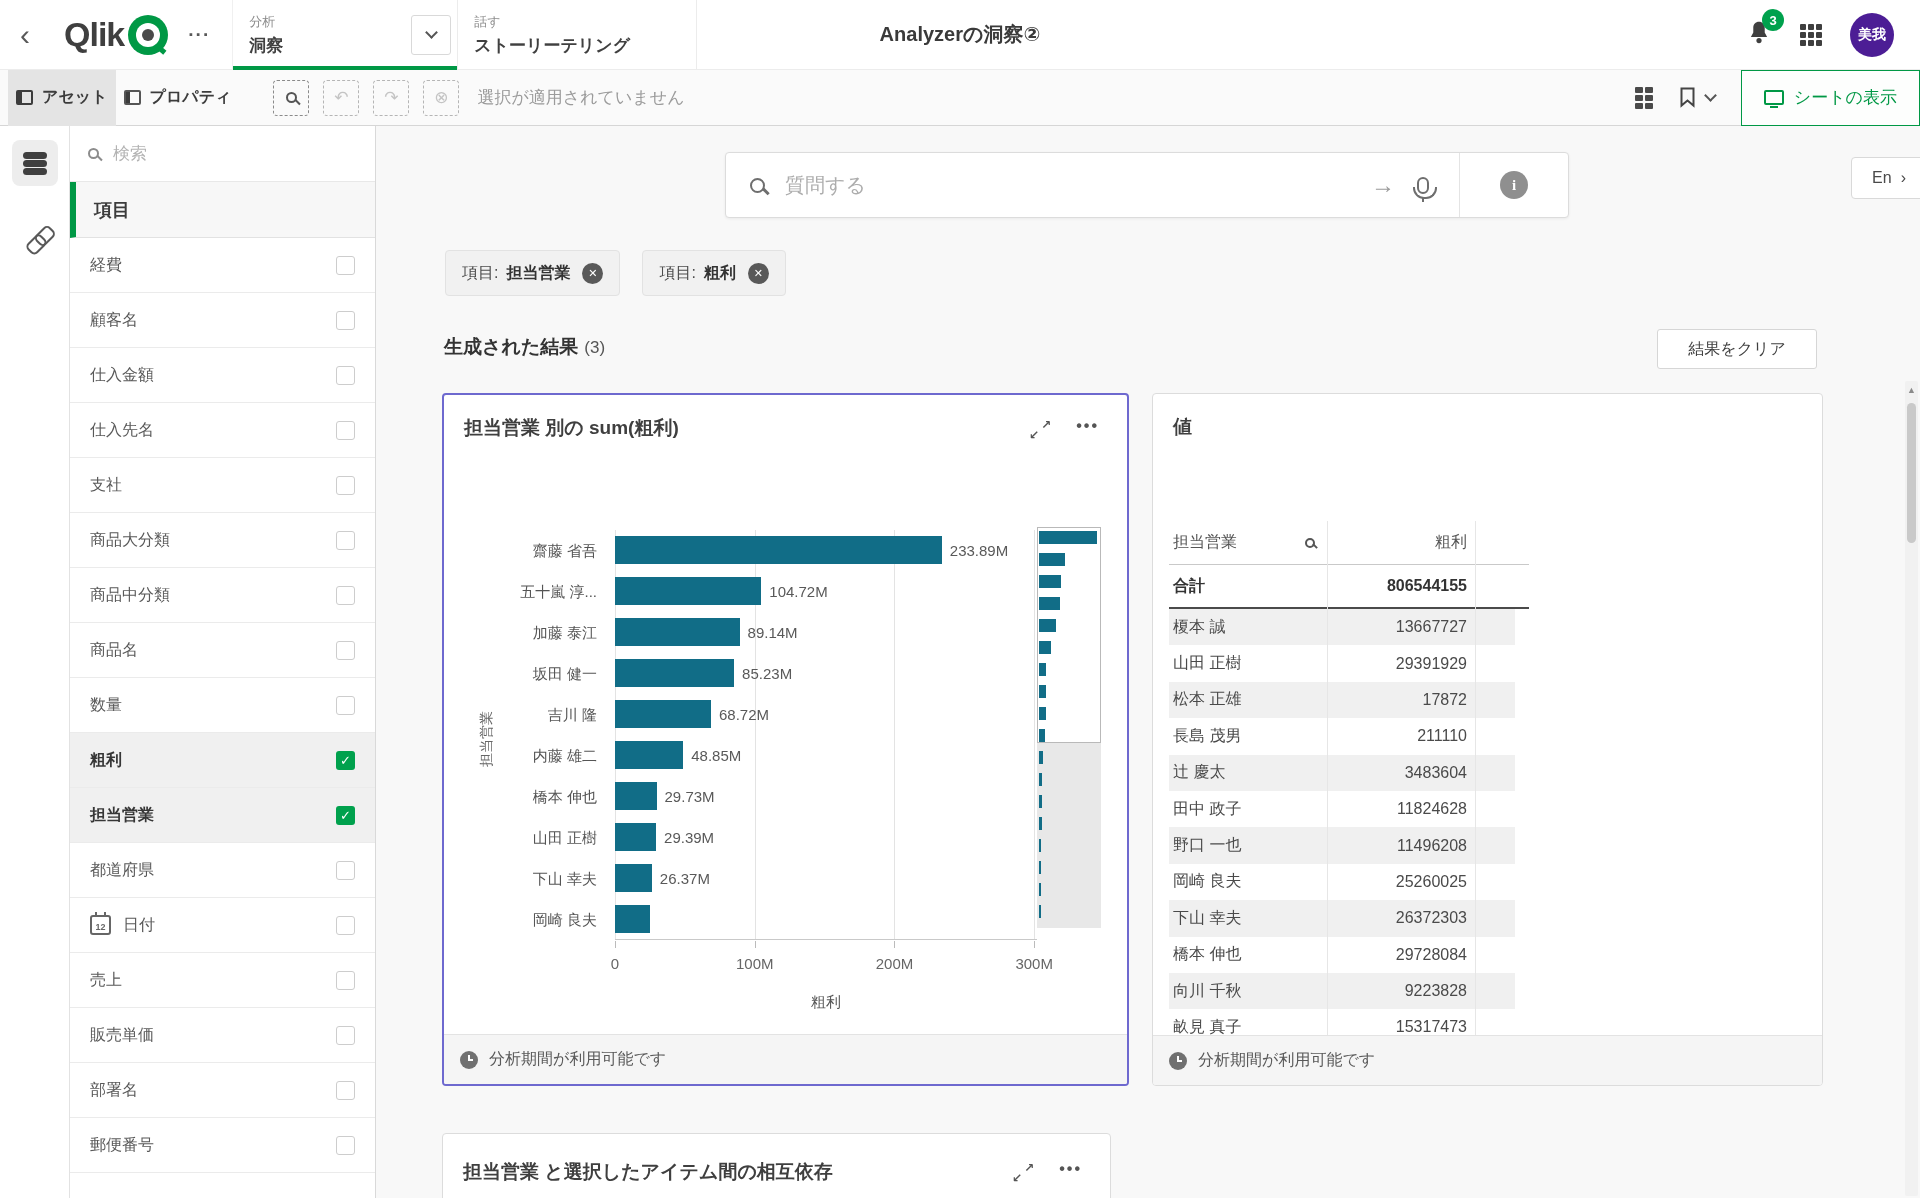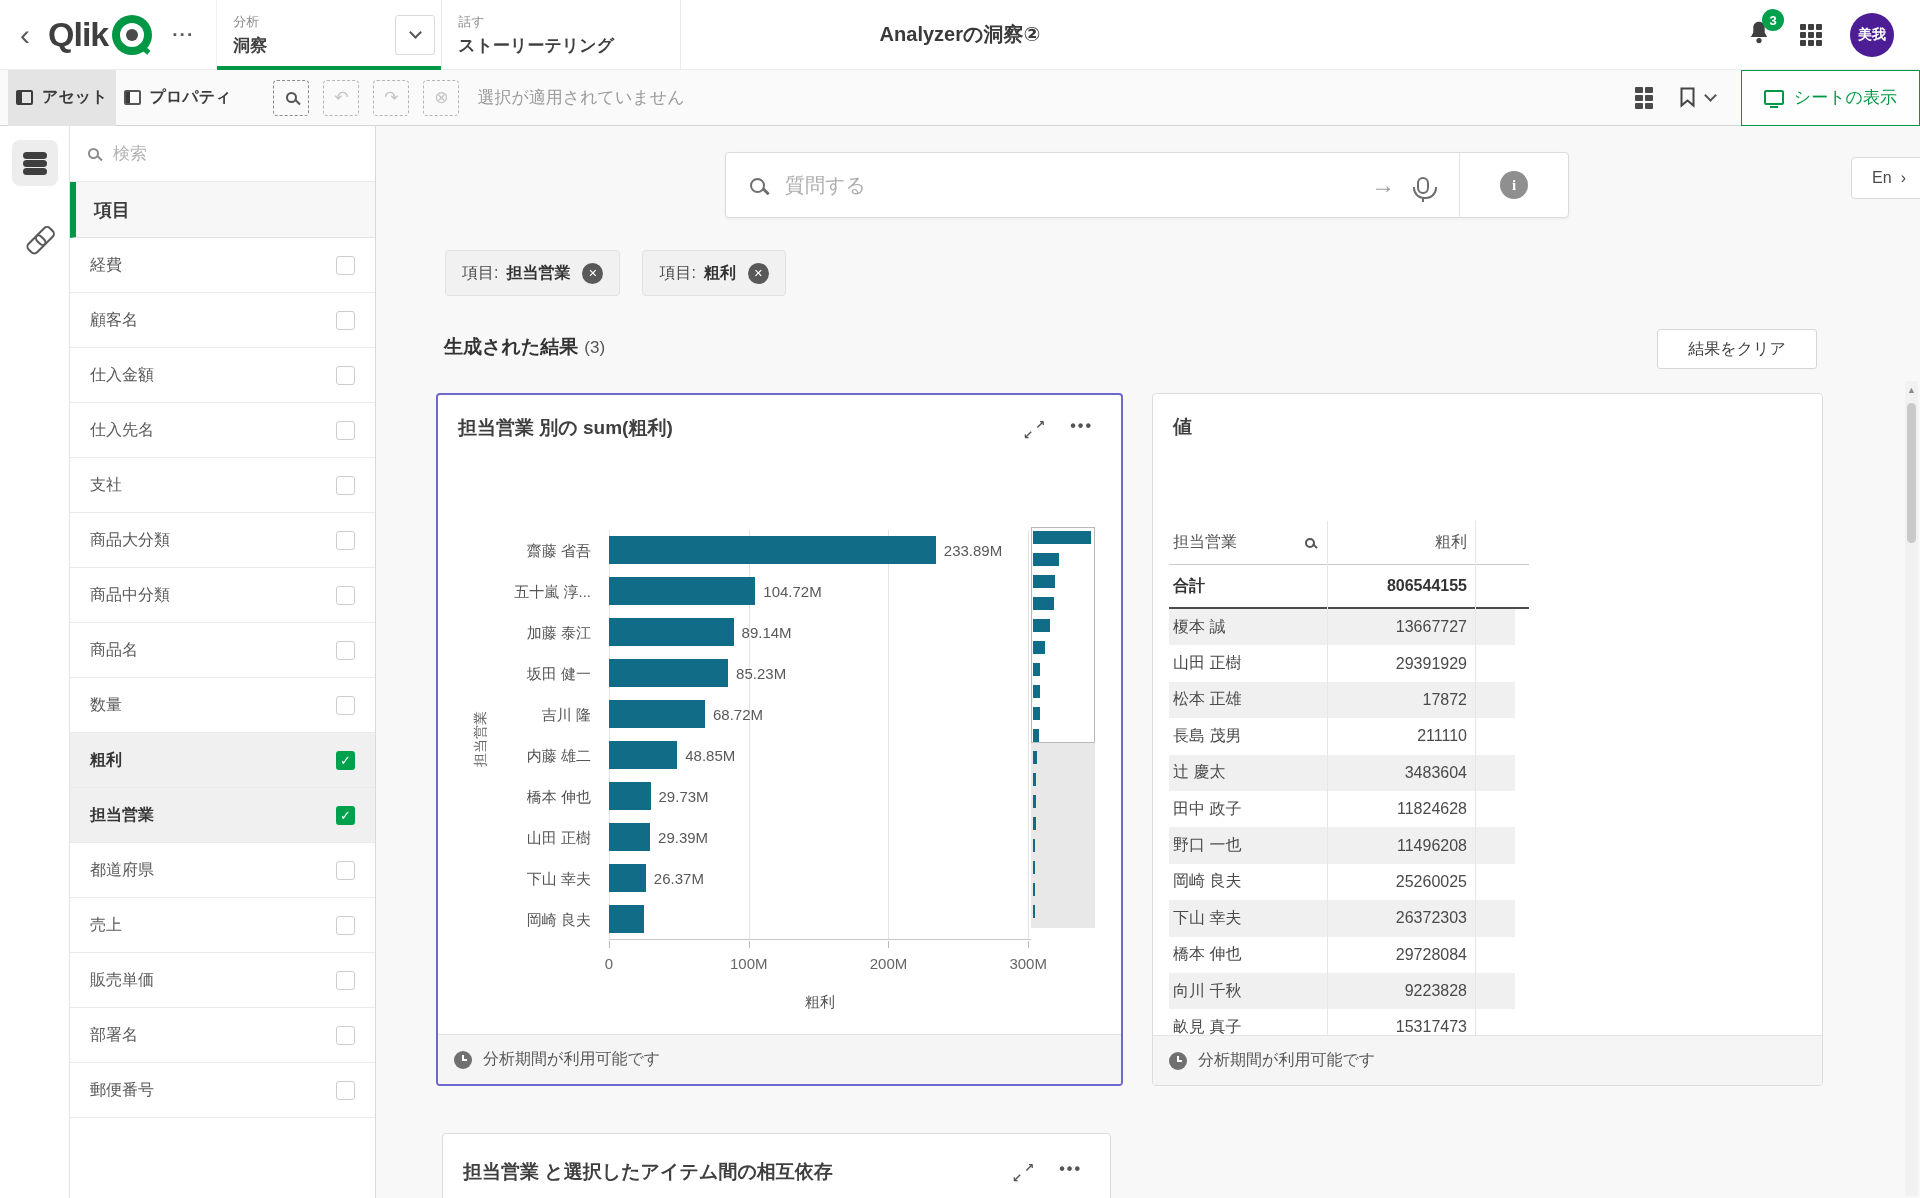--- a/index.html
+++ b/index.html
@@ -3,21 +3,21 @@
 <meta charset="utf-8">
 <style>
   * { margin:0; padding:0; box-sizing:border-box; }
   html,body { width:1920px; height:1198px; overflow:hidden; background:#fff;
     font-family:"Liberation Sans","DejaVu Sans",sans-serif; color:#404040; }
 
   
   #topbar { position:absolute; left:0; top:0; width:1920px; height:70px; background:#fff;
     border-bottom:1px solid #ececec; display:flex; align-items:center; z-index:30; }
   .back-btn { margin-left:20px; font-size:30px; color:#595959; line-height:1; cursor:pointer; }
-  .logo { display:flex; align-items:center; margin-left:18px; gap:4px; }
+  .logo { display:flex; align-items:center; margin-left:34px; gap:4px; }
   .logo-text { font-size:34px; font-weight:bold; color:#3f3f3f; letter-spacing:-1px; }
   .logo-disc { width:40px; height:40px; border-radius:50%; background:#009845; position:relative; }
   .logo-disc .ring { position:absolute; left:8px; top:8px; width:24px; height:24px; border-radius:50%; background:#fff; }
   .logo-disc .dot { position:absolute; left:14px; top:14px; width:12px; height:12px; border-radius:50%; background:#4a4a4a; }
   .logo-disc .tail { position:absolute; right:2px; bottom:3px; width:10px; height:5px; background:#009845; transform:rotate(40deg); }
   .top-dots { margin:0 22px 0 20px; font-size:19px; font-weight:bold; color:#595959; letter-spacing:1px; cursor:pointer; }
   .nav-tab { position:relative; height:70px; display:flex; flex-direction:column; justify-content:center; padding:0 16px; cursor:pointer; }
   .nav-tab .sup { font-size:13px; color:#8c8c8c; margin-bottom:3px; }
   .nav-tab .lbl { font-size:17px; font-weight:bold; color:#404040; }
   #tab-insights { width:225px; border-left:1px solid #f0f0f0; }
@@ -110,21 +110,21 @@
   .chip b { color:#333; }
   .chip-x { width:21px; height:21px; border-radius:50%; background:#595959; color:#fff; font-size:11px; font-weight:bold;
     display:flex; align-items:center; justify-content:center; margin-left:4px; cursor:pointer; }
   .results-head { position:absolute; left:68px; top:208px; font-size:19px; font-weight:bold; color:#333; }
   .results-count { font-weight:normal; color:#555; font-size:17px; margin-left:6px; }
   .clear-btn { position:absolute; left:1281px; top:203px; width:160px; height:40px; background:#fff; border:1px solid #d6d6d6;
     border-radius:3px; display:flex; align-items:center; justify-content:center; font-size:16px; color:#3f3f3f; cursor:pointer; }
 
   
   .card { position:absolute; background:#fff; border-radius:4px; overflow:hidden; }
-  #chart-card { left:60px; top:267px; width:687px; height:693px; border:2px solid #6e69cf;padding-left:12px; }
+  #chart-card { left:66px; top:267px; width:687px; height:693px; border:2px solid #6e69cf;padding-left:12px; }
   #table-card { left:776px; top:267px; width:671px; height:693px; border:1px solid #dcdcdc; }
   #bottom-card { left:66px; top:1007px; width:669px; height:80px; border:1px solid #dcdcdc; border-radius:4px 4px 0 0; }
   .card-title { position:absolute; left:20px; top:20px; font-size:19px; font-weight:bold; color:#3f3f3f; }
   .expand-ic { position:absolute; width:22px; height:22px; cursor:pointer; color:#555; font-size:12px; font-weight:bold; }
   .expand-ic span { position:absolute; line-height:1; }
   .expand-ic .ne { right:0; top:0; } .expand-ic .sw { left:0; bottom:0; }
   .card-dots { position:absolute; font-size:16px; font-weight:bold; color:#555; letter-spacing:2px; cursor:pointer; }
   .card-footer { position:absolute; left:0; right:0; bottom:0; height:50px; background:#f5f5f5; border-top:1px solid #e3e3e3;
     display:flex; align-items:center; padding-left:16px; gap:11px; font-size:16px; color:#595959; }
   .clock { width:18px; height:18px; border-radius:50%; background:#707070; position:relative; flex:none; }
@@ -322,20 +322,25 @@
       <div class="field-row sel">
         <span>粗利</span>
         <span class="cbox on" style="background: rgb(0, 161, 77);">✓</span>
       </div>
       <div class="field-row sel">
         <span>担当営業</span>
         <span class="cbox on" style="background: rgb(0, 161, 77);">✓</span>
       </div>
       <div class="field-row">
         <span>都道府県</span>
+        <span class="cbox"></span>
+      </div>
+      <div class="field-row">
+        <span class="cal">12</span>
+        <span>日付</span>
         <span class="cbox"></span>
       </div>
       <div class="field-row">
         <span>売上</span>
         <span class="cbox"></span>
       </div>
       <div class="field-row">
         <span>販売単価</span>
         <span class="cbox"></span>
       </div>

